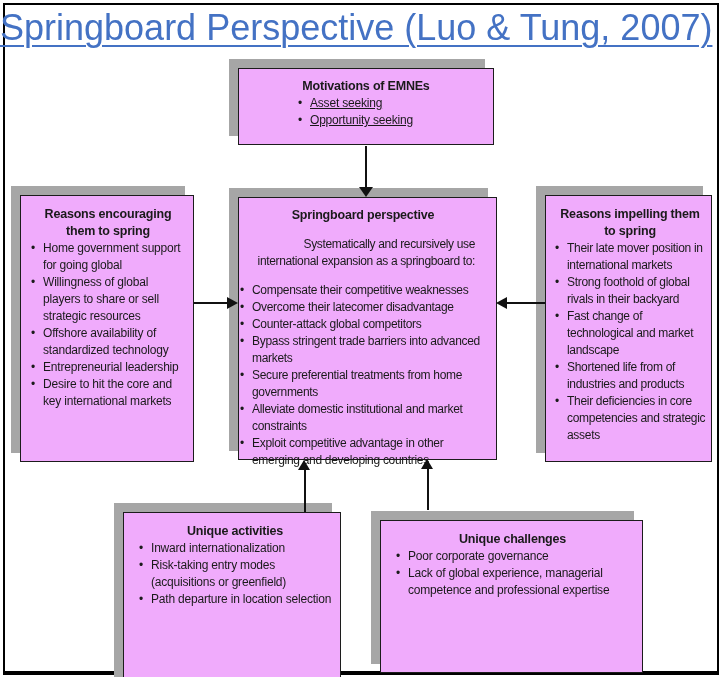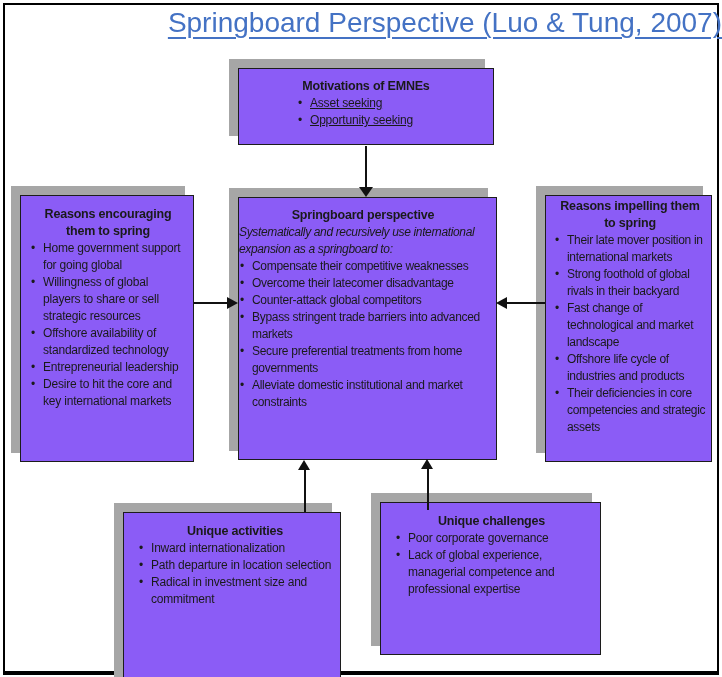--- a/index.html
+++ b/index.html
@@ -5,45 +5,45 @@
   html,body { margin:0; padding:0; }
   body {
     width:722px; height:677px; position:relative; background:#ffffff;
     font-family:"Liberation Sans", sans-serif; color:#1a1a1a; overflow:hidden;
   }
   .frame-border {
     position:absolute; left:3px; top:3px; width:712px; height:666px;
     border:2px solid #000; border-bottom-width:4px; pointer-events:none;
   }
   .page-title {
-    position:absolute; top:7px; left:0; width:100%; text-align:right;
-    font-size:28px; color:#4472C4;
+    position:absolute; top:7px; left:0; width:100%; text-align:left;
+    font-size:36px; color:#4472C4;
     text-decoration:underline; text-underline-offset:5px; text-decoration-thickness:2px;
   }
   .box {
-    position:absolute; background:#8b5cf6; border:1.5px solid #1c1c1c;
+    position:absolute; background:#f0abfc; border:1.5px solid #1c1c1c;
     box-shadow:-9px -9px 0 #a6a6a6;
     font-size:12px; line-height:17px; letter-spacing:-0.2px; z-index:2;
   }
   .box h3 { margin:0; font-size:12.5px; font-weight:bold; text-align:center; letter-spacing:-0.2px; }
   .box ul { list-style:none; margin:0; padding:0; }
   .box li { position:relative; padding-left:13px; }
   .box li::before { content:"•"; position:absolute; left:1px; }
 
   #box-motivations { left:238px; top:68px;  width:256px; height:77px;  padding:9px 10px; box-sizing:border-box; }
   #box-motivations ul { padding-left:48px;text-decoration:underline; }
 
   #box-reasons-encouraging { left:20px;  top:195px; width:174px; height:267px; padding:10px 7px 0 9px; box-sizing:border-box; }
   #box-springboard         { left:238px; top:197px; width:259px; height:263px; padding:9px 9px 0 0;  box-sizing:border-box; }
   #box-springboard ul { letter-spacing:-0.3px; }
-  #box-reasons-impelling   { left:545px; top:195px; width:167px; height:267px; padding:2px 5px 0 8px; box-sizing:border-box; letter-spacing:-0.3px; }
+  #box-reasons-impelling   { left:545px; top:195px; width:167px; height:267px; padding:10px 5px 0 8px; box-sizing:border-box; letter-spacing:-0.3px; }
   #box-unique-activities   { left:123px; top:512px; width:218px; height:179px; padding:10px 8px 0 14px; box-sizing:border-box; }
-  #box-unique-challenges   { left:380px; top:502px; width:221px; height:153px; padding:10px 12px 0 14px; box-sizing:border-box; }
+  #box-unique-challenges   { left:380px; top:520px; width:263px; height:153px; padding:10px 12px 0 14px; box-sizing:border-box; }
 
-  .subtitle { font-style:italic; text-align:left; letter-spacing:-0.35px; margin:0; }
+  .subtitle { text-align:right; letter-spacing:-0.35px; margin:12px; }
 
   .aline { position:absolute; background:#111; z-index:5; }
   .ahead { position:absolute; width:0; height:0; z-index:5; }
 
   #arrow-top-line      { left:365px; top:146px; width:2px;  height:42px; }
   #arrow-top-head      { left:359px; top:187px; border-left:7px solid transparent; border-right:7px solid transparent; border-top:10px solid #111; }
 
   #arrow-left-line     { left:194px; top:302px; width:34px; height:2px; }
   #arrow-left-head     { left:227px; top:297px; border-top:6px solid transparent; border-bottom:6px solid transparent; border-left:11px solid #111; }
 
@@ -85,40 +85,41 @@
 <div class="box" id="box-springboard">
   <h3>Springboard perspective</h3>
   <p class="subtitle">Systematically and recursively use international expansion as a springboard to:</p>
   <ul>
       <li>Compensate their competitive weaknesses</li>
       <li>Overcome their latecomer disadvantage</li>
       <li>Counter-attack global competitors</li>
       <li>Bypass stringent trade barriers into advanced markets</li>
       <li>Secure preferential treatments from home governments</li>
       <li>Alleviate domestic institutional and market constraints</li>
+      <li>Exploit competitive advantage in other emerging and developing countries</li>
     </ul>
 </div>
 
 <div class="box" id="box-reasons-impelling">
   <h3>Reasons impelling them to spring</h3>
   <ul>
       <li>Their late mover position in international markets</li>
       <li>Strong foothold of global rivals in their backyard</li>
       <li>Fast change of technological and market landscape</li>
-      <li>Offshore life cycle of industries and products</li>
+      <li>Shortened life from of industries and products</li>
       <li>Their deficiencies in core competencies and strategic assets</li>
     </ul>
 </div>
 
 <div class="box" id="box-unique-activities">
   <h3>Unique activities</h3>
   <ul>
       <li>Inward internationalization</li>
+      <li>Risk-taking entry modes (acquisitions or greenfield)</li>
       <li>Path departure in location selection</li>
-      <li>Radical in investment size and commitment</li>
     </ul>
 </div>
 
 <div class="box" id="box-unique-challenges">
   <h3>Unique challenges</h3>
   <ul>
       <li>Poor corporate governance</li>
       <li>Lack of global experience, managerial competence and professional expertise</li>
     </ul>
 </div>

